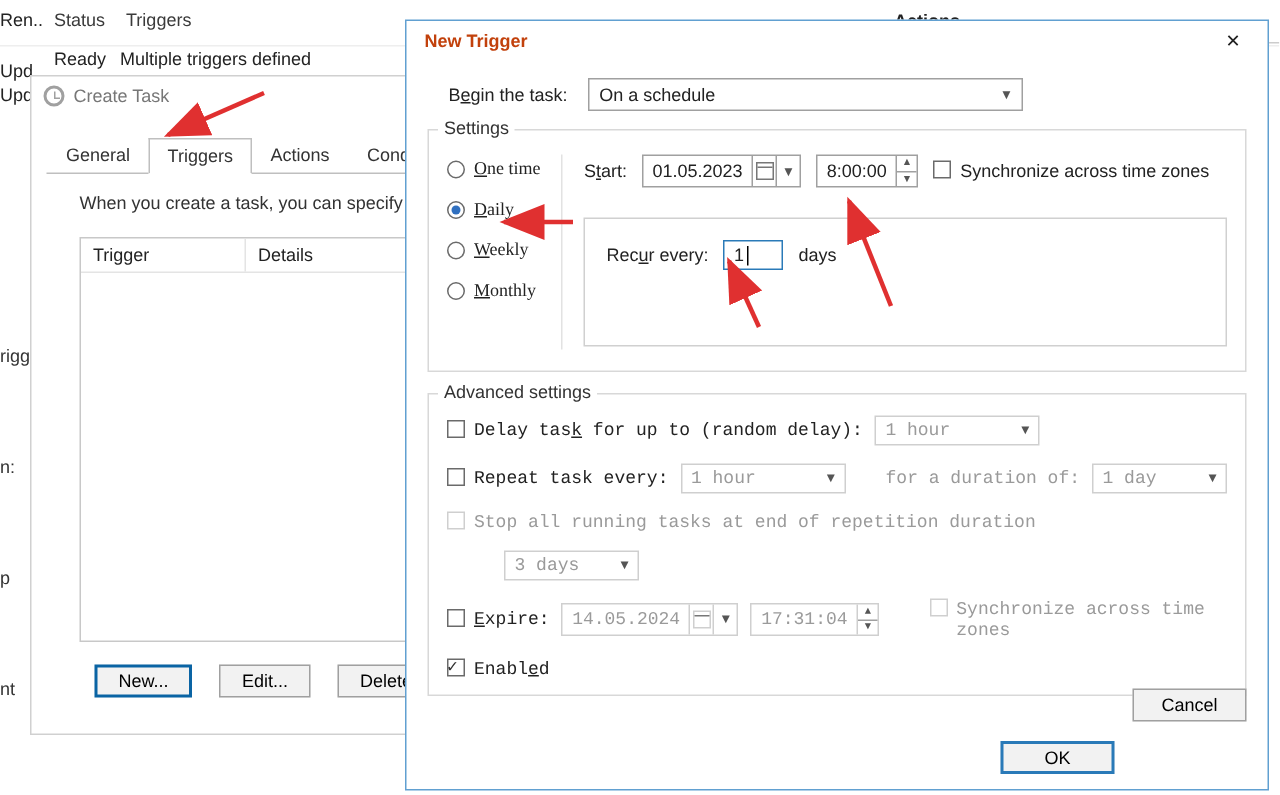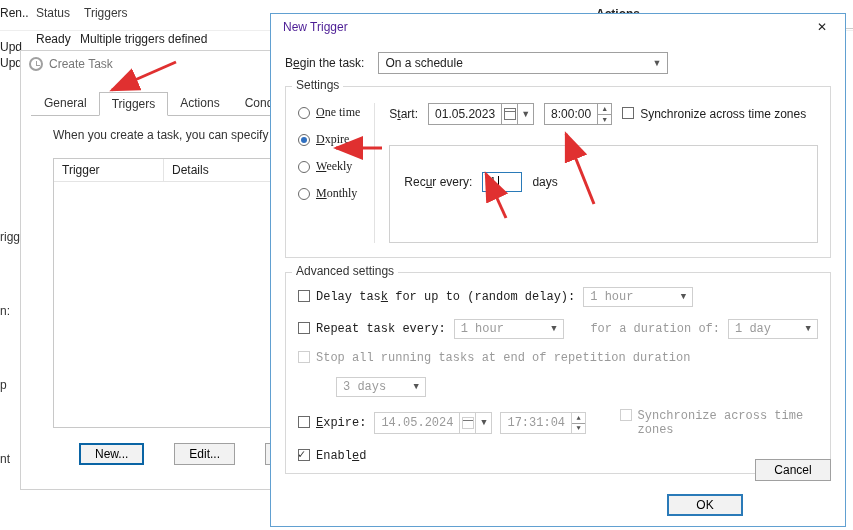--- a/index.html
+++ b/index.html
@@ -33,34 +33,34 @@
   .tabs { display:flex; border-bottom:1px solid #bfbfbf; margin:0 4px; }
   .tab { padding:4px 12px; border:1px solid transparent; border-bottom:none; margin-right:-1px; color:#333; }
   .tab.active { border:1px solid #bfbfbf; border-bottom:1px solid #fff; background:#fff; position:relative; top:1px; }
   .ct-desc { margin:12px 6px 16px 26px; color:#333; }
   .trigger-list {
     margin:0 0 0 26px; width:221px; height:270px; border:1px solid #c8c8c8; background:#fff;
   }
   .tl-head { display:flex; border-bottom:1px solid #e4e4e4; }
   .tl-head div { padding:4px 8px; }
   .tl-head div:first-child { width:110px; border-right:1px solid #e4e4e4; }
-  .ct-buttons { position:absolute; left:58px; bottom:24px; display:flex; gap:30px; }
+  .ct-buttons { position:absolute; left:42px; bottom:24px; display:flex; gap:18px; }
   .win-btn { min-width:60px; height:22px; padding:0 14px; border:1px solid #a0a0a0; background:#f2f2f2; font-size:12px; }
   .win-btn.primary { border:2px solid #0a64a4; }
 
   
   .dialog {
     position:absolute; left:270px; top:13px; width:576px; height:514px;
     border:1px solid #61a0d1; background:#fff;
   }
   .dlg-title { display:flex; justify-content:space-between; align-items:center; padding:6px 8px 10px 12px; }
-  .dlg-title-text { color:#4c1d95; }
+  .dlg-title-text { color:#c2410c;font-weight:bold; }
   .close-x { width:30px; text-align:center; }
   .dlg-body { padding:0 14px; }
-  .begin-row { display:flex; align-items:center; gap:14px; margin:8px 0 12px 0; }
+  .begin-row { display:flex; align-items:center; gap:14px; margin:8px 0 12px 14px; }
   .select { border:1px solid #a0a0a0; background:#fff; height:22px; display:flex; align-items:center; justify-content:space-between; padding:0 6px; }
   .caret { font-size:9px; color:#555; }
   .fieldset { border:1px solid #d8d8d8; margin-bottom:14px; position:relative; }
   .legend { position:absolute; top:-9px; left:6px; background:#fff; padding:0 4px; color:#333; }
   .settings-inner { display:flex; padding:16px 12px 14px 12px; gap:14px; min-height:160px; }
   .radio-col { display:flex; flex-direction:column; gap:12px; padding-top:2px; }
   .radio-item { display:flex; align-items:center; gap:6px;font-family:Liberation Serif, serif; }
   .radio { width:12px; height:12px; border:1px solid #6a6a6a; border-radius:50%; display:inline-block; position:relative; }
   .radio.checked::after { content:""; position:absolute; left:2px; top:2px; width:6px; height:6px; border-radius:50%; background:#3070c0; }
   .vr { width:1px; background:#e2e2e2; }
@@ -70,21 +70,21 @@
   .date-input .val, .time-input .val { padding:0 6px; }
   .date-drop { width:16px; height:100%; border-left:1px solid #a0a0a0; display:flex; align-items:center; justify-content:center; }
   .calbtn { width:12px; height:12px; border:1px solid #777; position:relative; }
   .calbtn::before { content:""; position:absolute; top:2px; left:0; right:0; height:1px; background:#777; }
   .spinner { width:14px; height:100%; border-left:1px solid #a0a0a0; display:flex; flex-direction:column; }
   .spinner div { flex:1; display:flex; align-items:center; justify-content:center; font-size:7px; color:#555; }
   .spinner div:first-child { border-bottom:1px solid #a0a0a0; }
   .chk { width:12px; height:12px; border:1px solid #6a6a6a; display:inline-block; position:relative; flex-shrink:0; }
   .chk.checked::after { content:"✓"; position:absolute; left:-1px; top:-3px; font-size:12px; color:#333; }
   .chkrow { display:flex; align-items:flex-start; gap:6px; }
-  .recur-box { border:1px solid #d0d0d0; padding:26px 14px 50px 14px; width:100%; }
+  .recur-box { border:1px solid #d0d0d0; padding:14px 14px 50px 14px; width:100%; }
   .recur-row { display:flex; align-items:center; gap:10px; }
   .num-input { width:40px; height:20px; border:1px solid #2a7ab8; padding:0 6px; display:flex; align-items:center; }
   .cursor { display:inline-block; width:1px; height:13px; background:#000; margin-left:2px; }
 
   .adv { padding:14px 12px 10px 12px; display:flex; flex-direction:column; gap:12px;font-family:Liberation Mono, monospace; }
   .adv-row { display:flex; align-items:center; gap:8px; }
   .disabled { color:#9a9a9a; }
   .sel-dis { border:1px solid #cfcfcf; background:#fff; height:20px; display:flex; align-items:center; justify-content:space-between; padding:0 6px; }
   .indent { }
 
@@ -166,21 +166,21 @@
     <div class="fieldset">
       <div class="legend">Settings</div>
       <div class="settings-inner">
         <div class="radio-col">
           <label class="radio-item">
                 <span class="radio"></span>
                 <span><span class="u">O</span><span>ne time</span></span>
               </label>
           <label class="radio-item">
                 <span class="radio checked"></span>
-                <span><span class="u">D</span><span>xpire</span></span>
+                <span><span class="u">D</span><span>aily</span></span>
               </label>
           <label class="radio-item">
                 <span class="radio"></span>
                 <span><span class="u">W</span><span>eekly</span></span>
               </label>
           <label class="radio-item">
                 <span class="radio"></span>
                 <span><span class="u">M</span><span>onthly</span></span>
               </label>
         </div>

